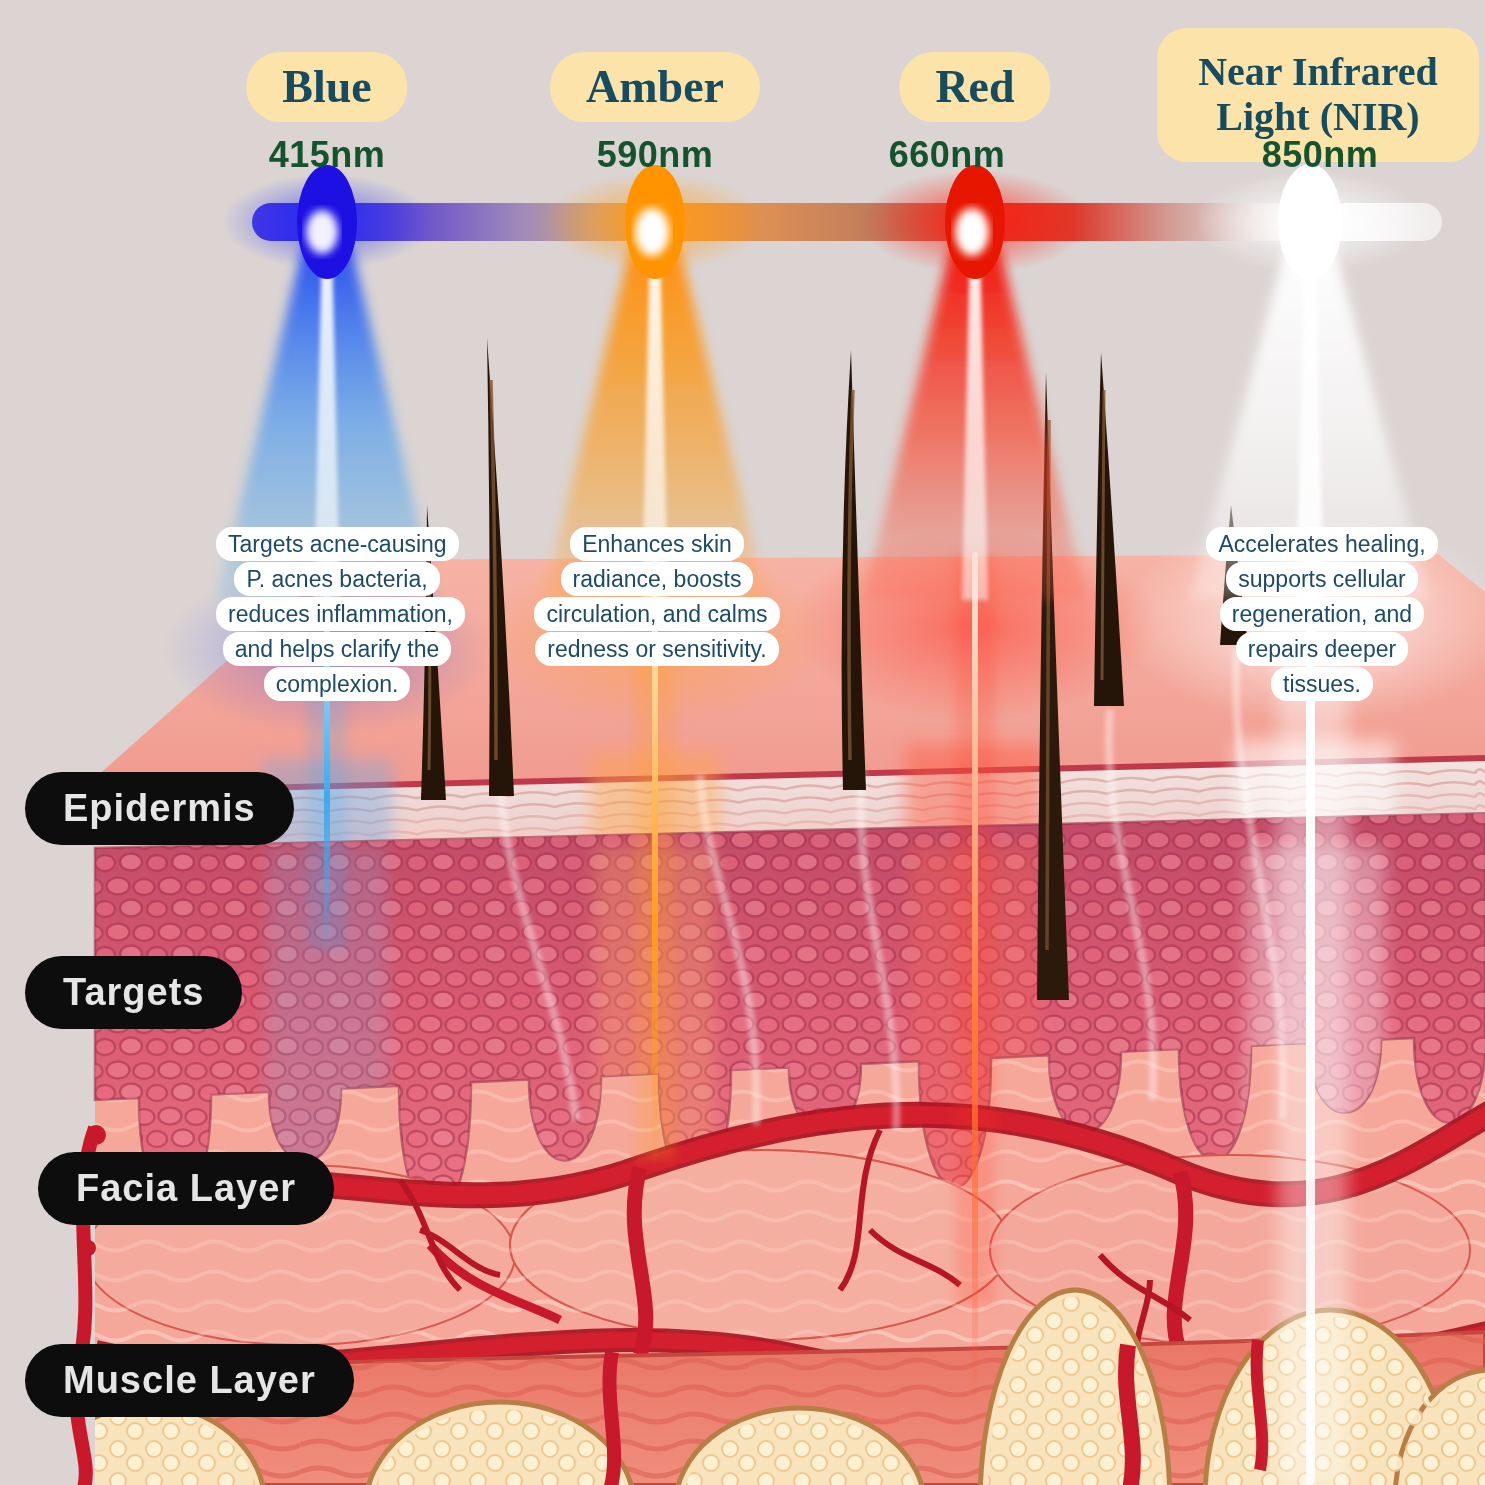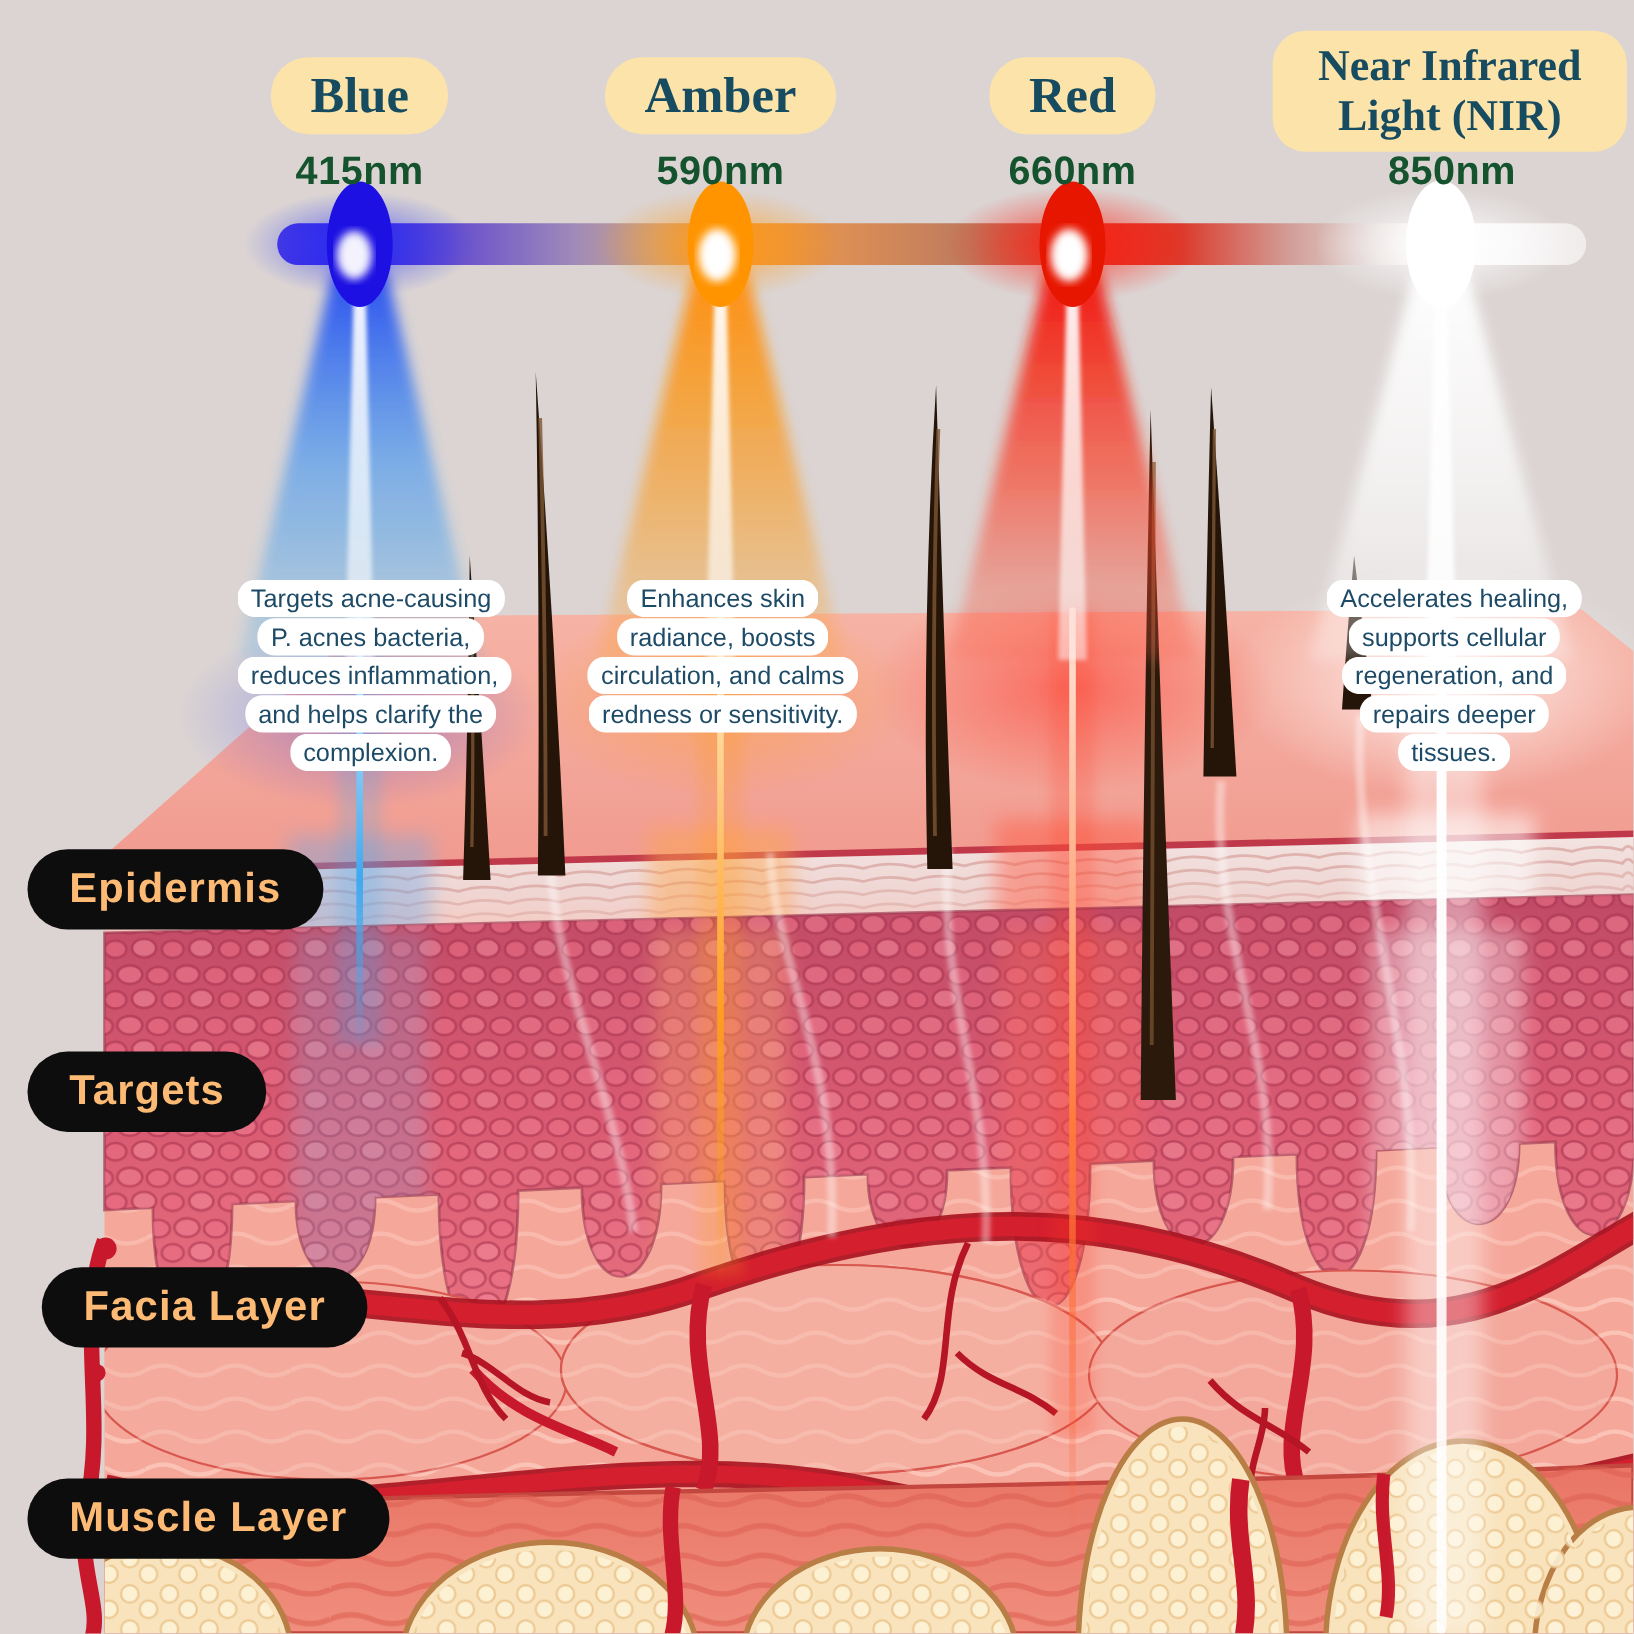--- a/index.html
+++ b/index.html
@@ -6,33 +6,33 @@
   body{width:1485px;height:1485px;position:relative;overflow:hidden;
        background:#dbd4d3;font-family:"Liberation Sans",sans-serif;}
   #stage{position:absolute;left:0;top:0;width:1485px;height:1371px;}
   svg.scene{position:absolute;left:0;top:0;}
 
   
   .light-pill{position:absolute;transform:translateX(-50%);
       background:#fbe3aa;color:#174b60;border-radius:34px;
       font-family:"Liberation Serif",serif;font-weight:600;
       font-size:46px;line-height:1.12;padding:9px 36px;text-align:center;white-space:nowrap;}
-  .light-pill.nir{white-space:normal;width:282px;font-size:40px;padding:10px 20px;border-radius:30px;}
+  .light-pill.nir{white-space:normal;width:282px;font-size:40px;padding:22px 20px;border-radius:30px;}
 
   .wavelength{position:absolute;transform:translateX(-50%);
       color:#14532d;font-weight:700;font-size:36px;letter-spacing:.5px;}
 
   
   .bubble{position:absolute;transform:translateX(-50%);text-align:center;
       font-size:23px;line-height:1.52;color:#1d4a66;}
   .bubble span{background:#ffffff;border-radius:16px;padding:4px 12px;
       -webkit-box-decoration-break:clone;box-decoration-break:clone;}
 
   
-  .layer-pill{position:absolute;background:#0d0d0d;color:#fdba74;
+  .layer-pill{position:absolute;background:#0d0d0d;color:#e5e5e5;
       border-radius:46px;font-size:38px;font-weight:700;letter-spacing:1px;
       padding:15px 38px;white-space:nowrap;}
 </style>
 </head>
 <body>
 
 <div id="stage">
 
 <svg class="scene" width="1485" height="1485" viewBox="0 0 1485 1485">
   <defs>
@@ -325,21 +325,21 @@
   </g>
 </svg>
 
 <div class="light-pill" style="left:327px;top:52px">Blue</div>
 <div class="light-pill" style="left:655px;top:52px">Amber</div>
 <div class="light-pill" style="left:975px;top:52px">Red</div>
 <div class="light-pill nir" style="left:1318px;top:28px">Near Infrared Light (NIR)</div>
 
 <div class="wavelength" style="left:327px;top:134px">415nm</div>
 <div class="wavelength" style="left:655px;top:134px">590nm</div>
-<div class="wavelength" style="left:975px;top:134px">660nm</div>
+<div class="wavelength" style="left:947px;top:134px">660nm</div>
 <div class="wavelength" style="left:1320px;top:134px">850nm</div>
 
 <div class="bubble" style="left:337px;top:527px;width:242px">
   <span>Targets acne-causing P. acnes bacteria, reduces inflammation, and helps clarify the complexion.</span>
 </div>
 <div class="bubble" style="left:657px;top:527px;width:250px">
   <span>Enhances skin radiance, boosts circulation, and calms redness or sensitivity.</span>
 </div>
 <div class="bubble" style="left:1322px;top:527px;width:252px">
   <span>Accelerates healing, supports cellular regeneration, and repairs deeper tissues.</span>

